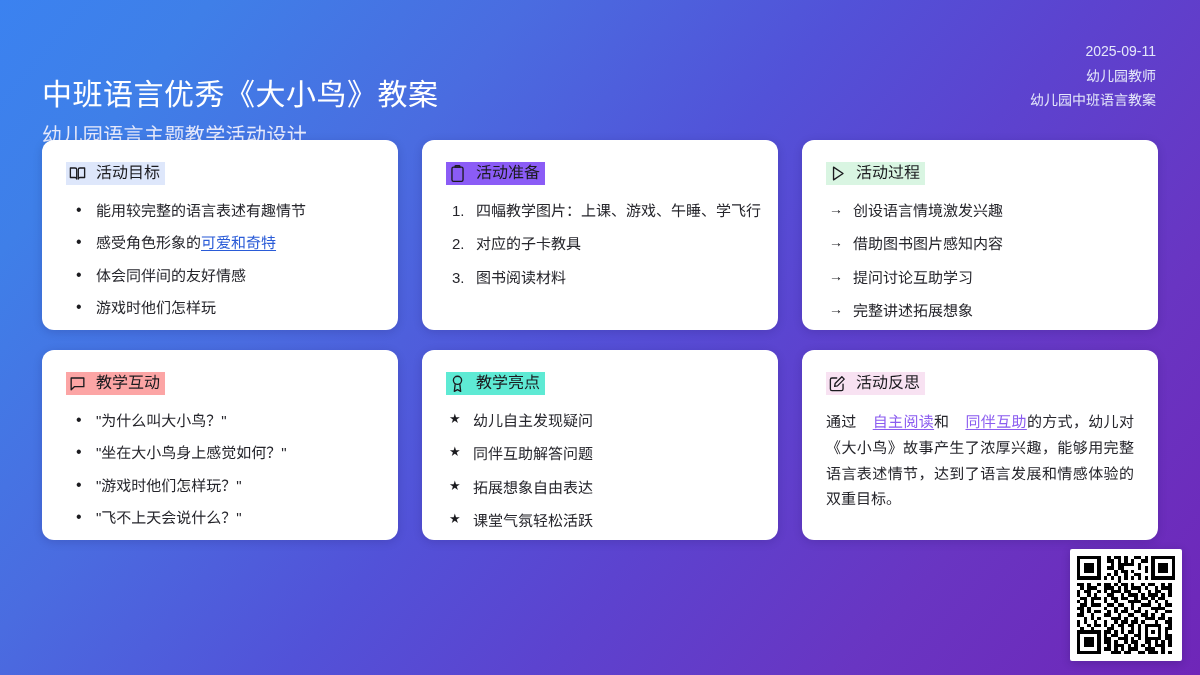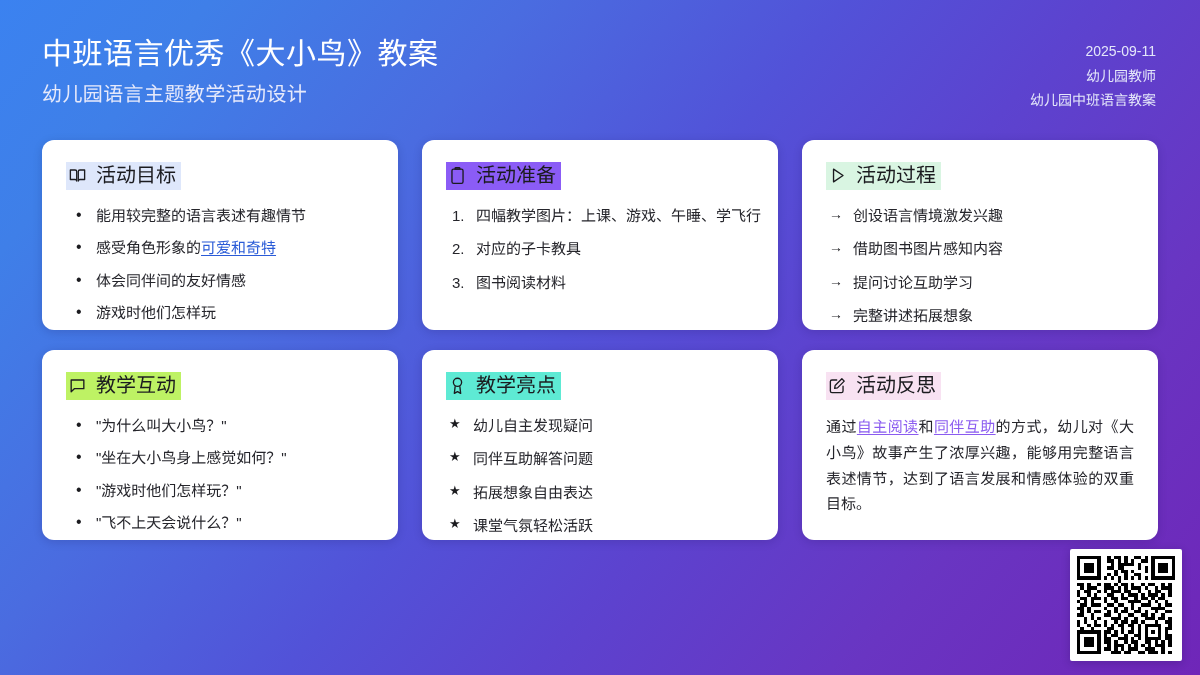--- a/index.html
+++ b/index.html
@@ -34,20 +34,21 @@
 
   .header-left { display: flex; flex-direction: column; }
 
   .doc-title {
     font-size: 30px;
     font-weight: 400;
     color: #ffffff;
     letter-spacing: 0.5px;
     line-height: 1.35;
     white-space: nowrap;
+    margin-top: 41px;
   }
 
   .doc-subtitle {
     font-size: 20px;
     font-weight: 400;
     color: #e6e9fb;
     letter-spacing: 0.4px;
     line-height: 1.5;
     margin-top: 4px;
     white-space: nowrap;
@@ -83,21 +84,21 @@
     border-radius: 12px;
     padding: 22px 24px 18px 24px;
     box-shadow: 0 2px 10px rgba(20, 10, 60, 0.16);
     overflow: hidden;
   }
 
   .card-title {
     display: inline-flex;
     align-items: center;
     gap: 9px;
-    font-size: 20px;
+    font-size: 16px;
     font-weight: 400;
     color: #1b1b1f;
     line-height: 1.25;
     padding: 1px 5px 2px 2px;
     margin-bottom: 14px;
     white-space: nowrap;
   }
 
   .card-title .t-icon {
     display: inline-flex;
@@ -106,21 +107,21 @@
     width: 19px;
     height: 19px;
     flex: 0 0 auto;
   }
   .card-title .t-icon svg { display: block; }
 
   
   .hl-blue   { background: #dee7fb; }
   .hl-purple { background: #8b5cf6; }
   .hl-green  { background: #d9f5e2; }
-  .hl-yellow { background: #bef264; }
+  .hl-yellow { background: #fca5a5; }
   .hl-pink   { background: #5eead4; }
   .hl-rose   { background: #f8e2f2; }
 
   
   ul.bullets, ol.numbers {
     list-style: none;
     padding-left: 4px;
   }
 
   ul.bullets li {
@@ -192,20 +193,21 @@
 
   a.lnk-blue {
     color: #2a5bd7;
     text-decoration: underline;
     text-underline-offset: 2px;
   }
   a.lnk-purple {
     color: #8b5cf0;
     text-decoration: underline;
     text-underline-offset: 2px;
+    margin-left: 16px;
   }
 
   
   .qr-wrap {
     position: absolute;
     right: 18px;
     bottom: 14px;
     width: 112px;
     height: 112px;
     background: #ffffff;

